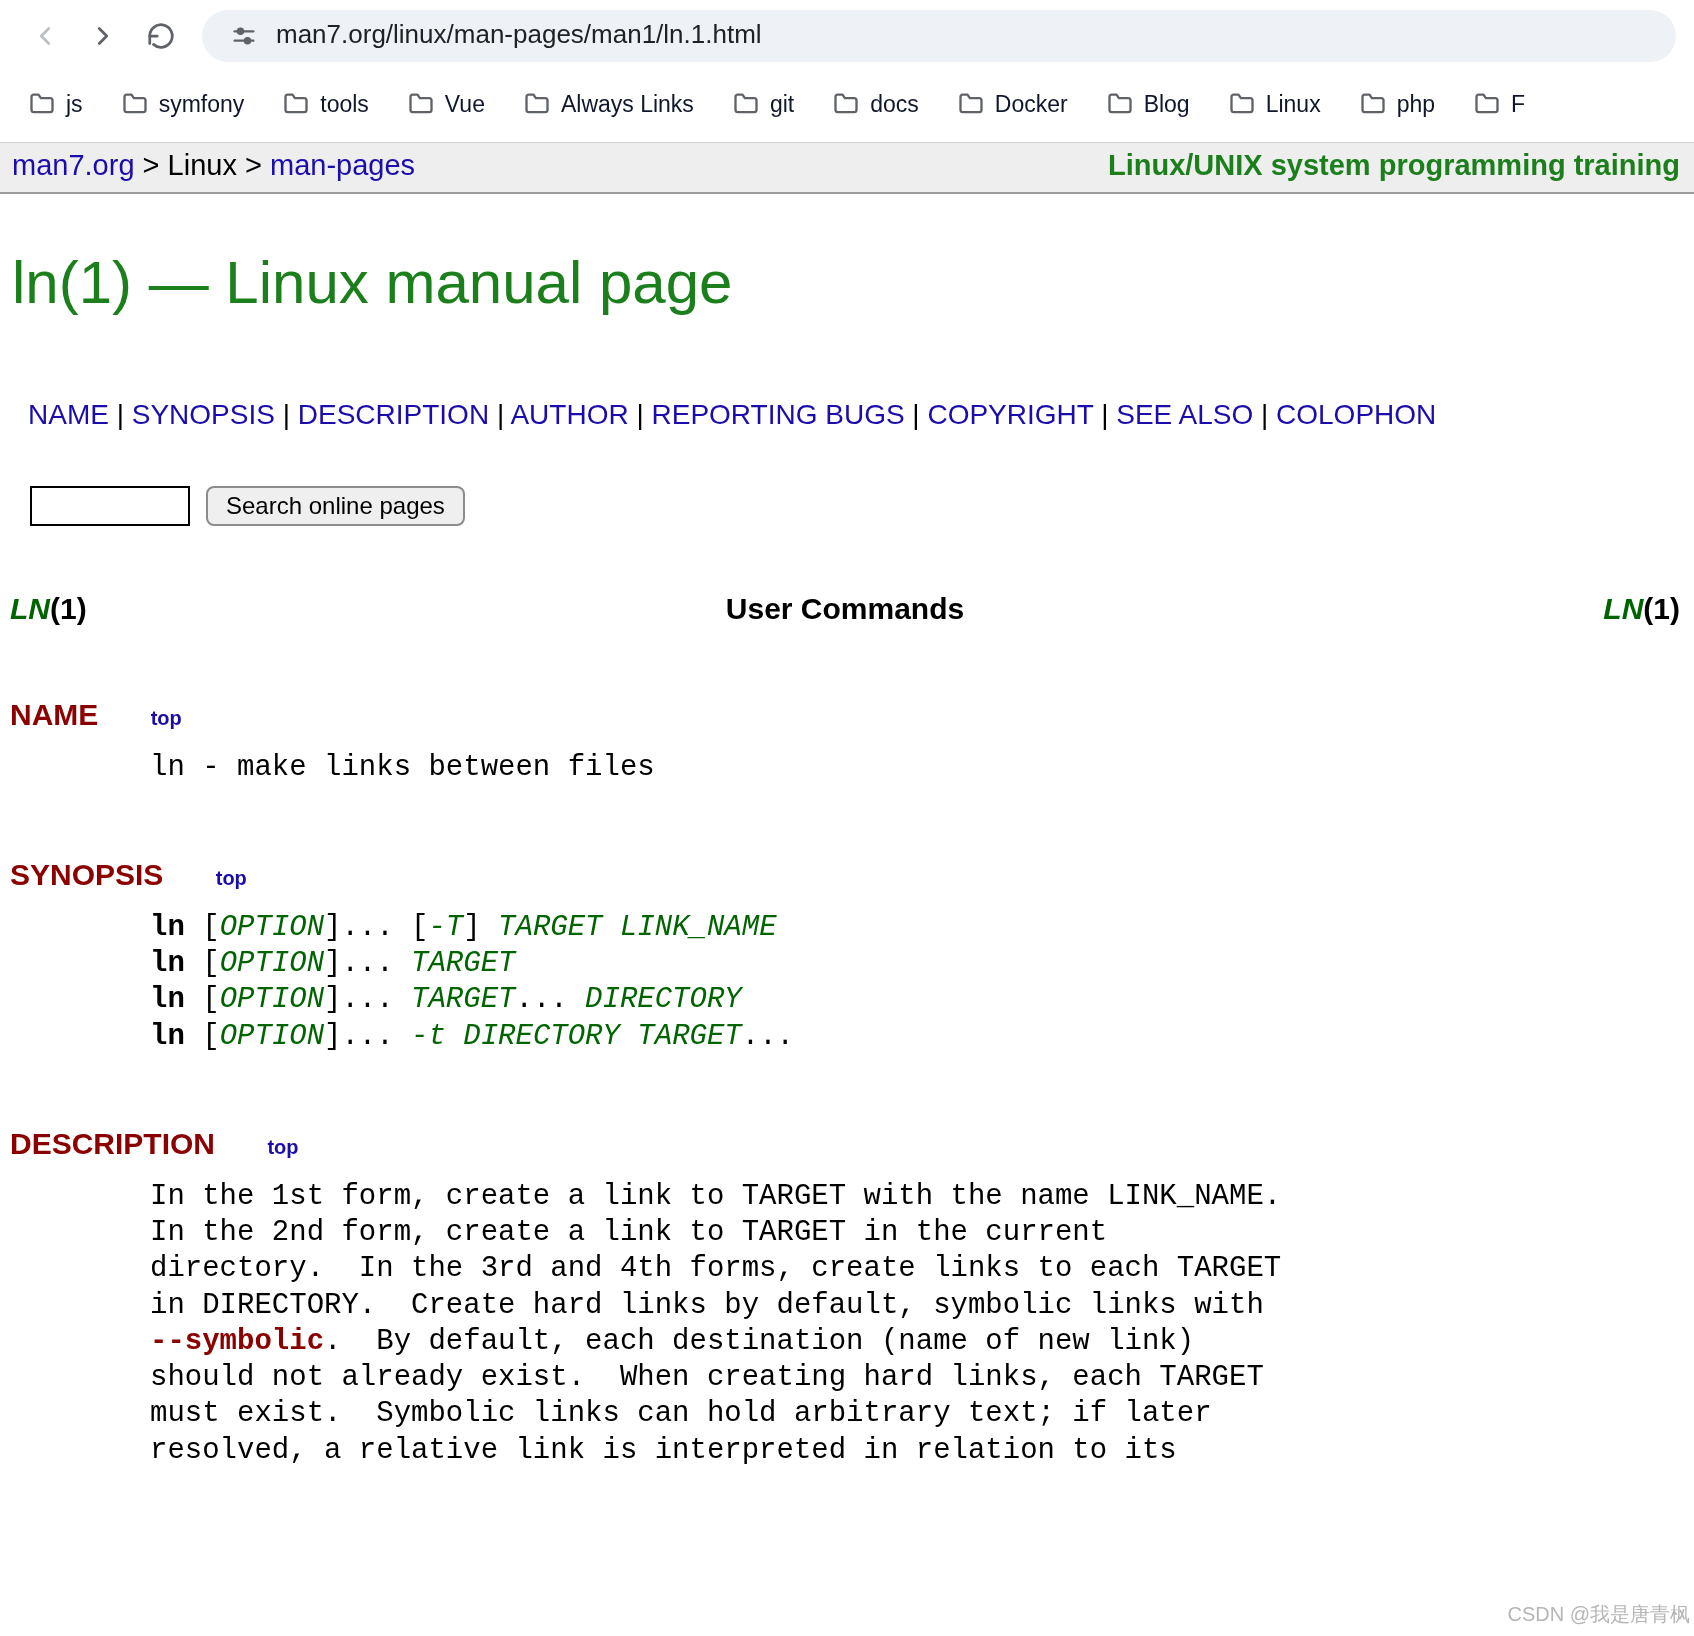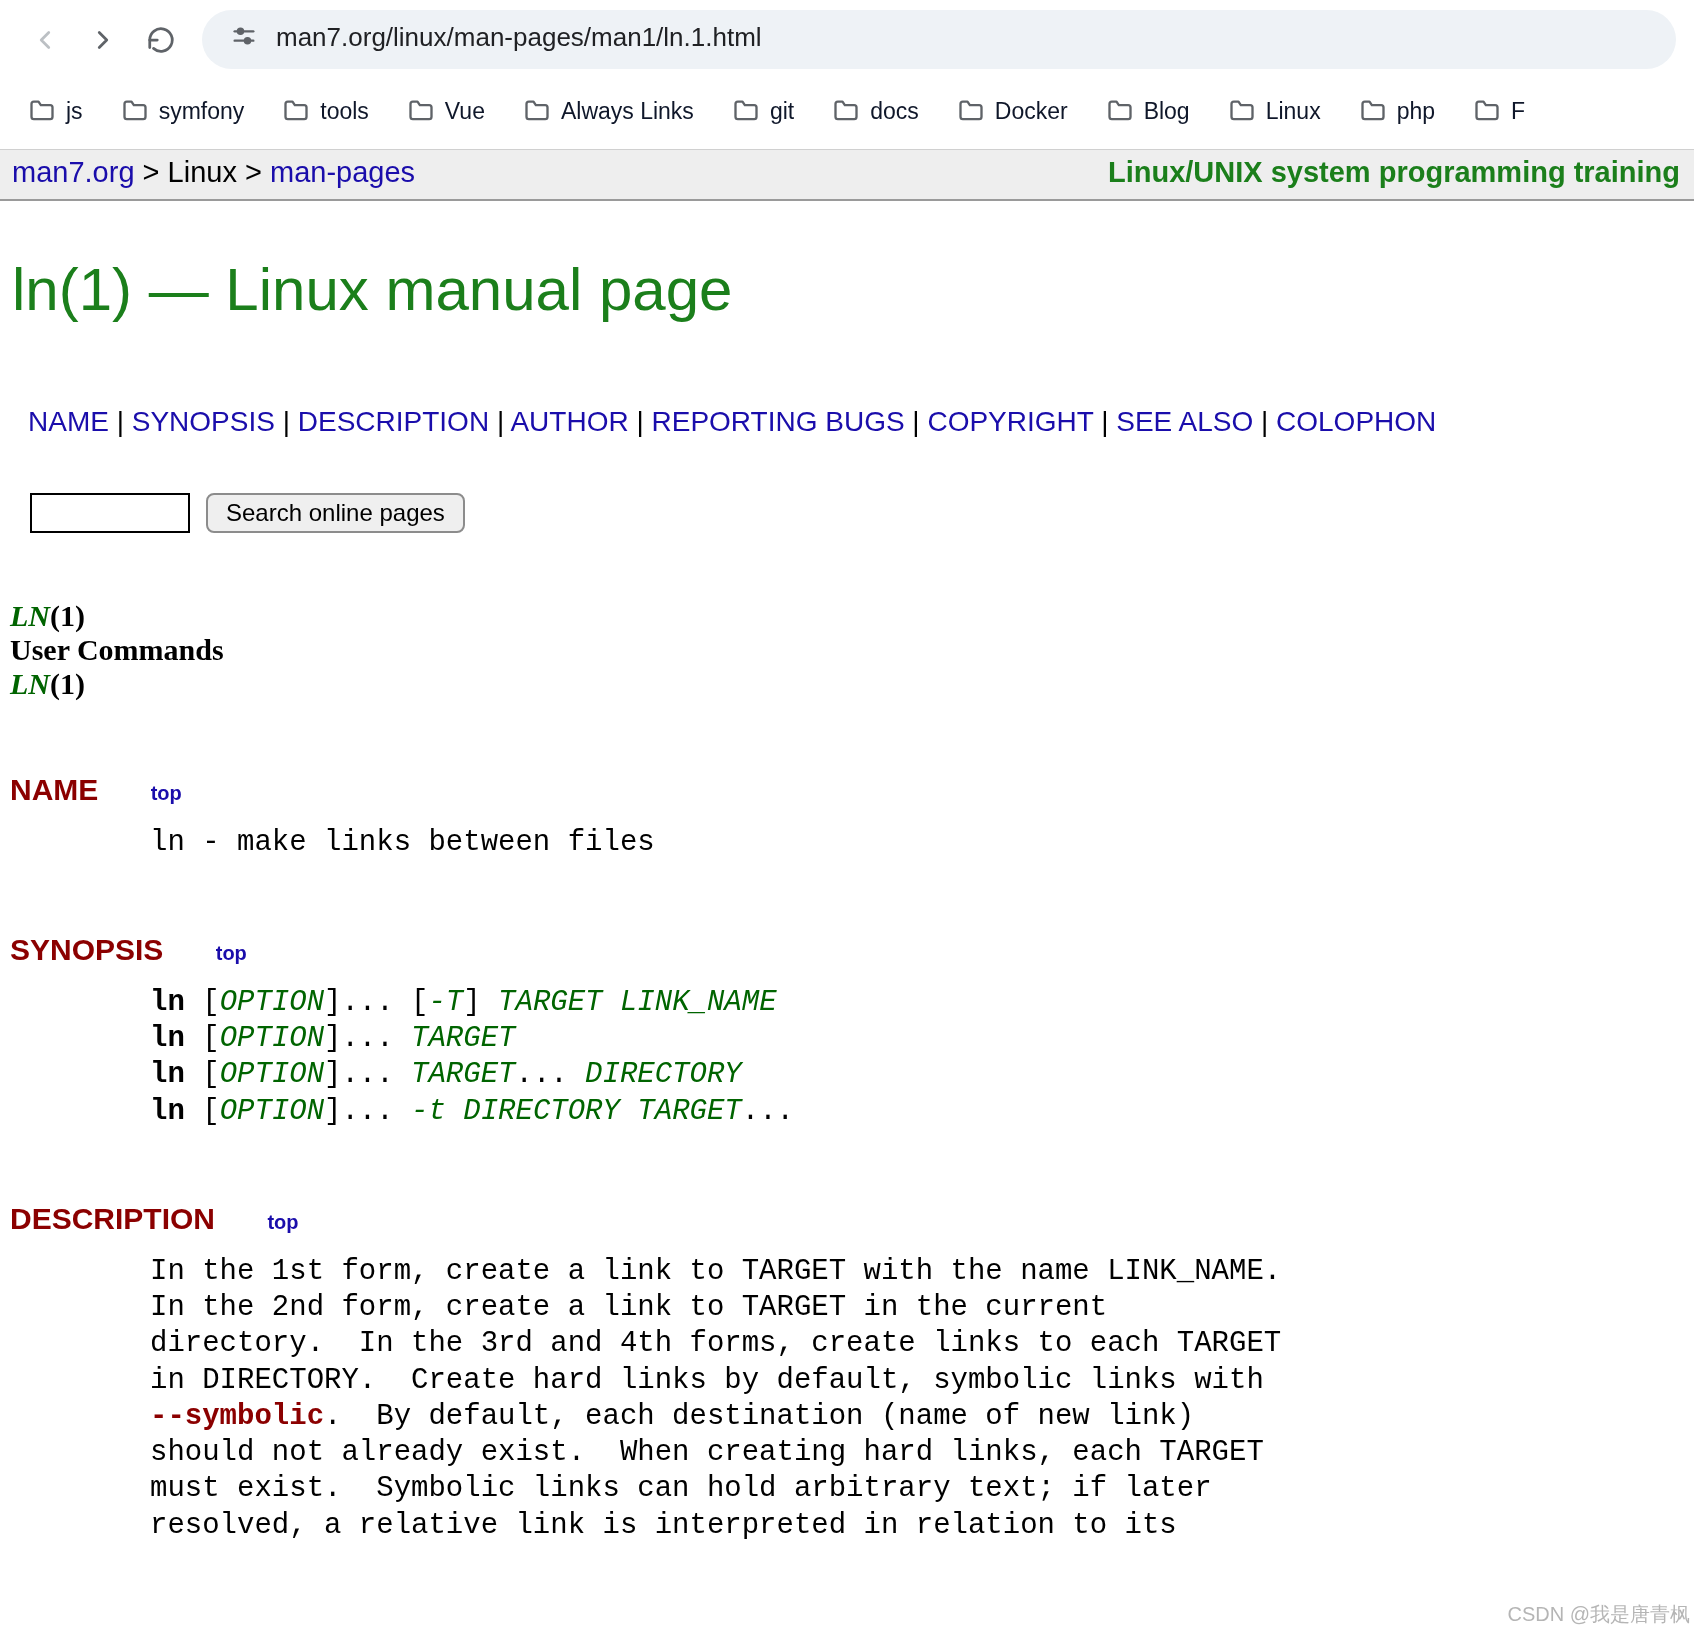--- a/index.html
+++ b/index.html
@@ -24,28 +24,28 @@
     display: inline-flex; align-items: center; justify-content: center;
     color: #5f6368;
     cursor: pointer;
   }
   .nav-icon.disabled { color: #bcc0c4; }
   .nav-icon svg { width: 30px; height: 30px; }
 
   .addrbar {
     flex: 1;
     display: flex;
-    align-items: flex-start;
+    align-items: flex-end;
     gap: 18px;
     background: #eef2f6;
     border-radius: 36px;
     padding: 12px 28px;
     font-size: 26px;
     color: #202124;
-    height: 59px;
+    height: 52px;
   }
   .site-toggle {
     display:inline-flex; align-items:center; justify-content:center;
     width:28px; height:28px; color:#5f6368;
   }
   .addrbar span.url { white-space: nowrap; }
 
   
   .bookmarks-bar {
     display: flex;
@@ -126,24 +126,23 @@
     font-family: "Menlo", "Consolas", "Courier New", monospace;
     font-size: 29px;
     line-height: 1.25;
     white-space: pre;
     padding: 0;
     margin: 0;
   }
   .man-header {
     display:flex; justify-content:space-between;
     padding: 66px 14px 0 10px;
-    font-family: Liberation Serif, serif;
+    font-family: Liberation Sans, sans-serif;
     font-size: 30px;
     font-weight:700;
-    flex-direction:column;
   }
   .man-header .ln { }
   .man-header .ln em { font-style: italic; color:#006400; }
   .man-header .center { font-weight:700; }
 
   h2.sect {
     color:#8b0000;
     font-size: 30px;
     font-weight:700;
     padding: 72px 0 0 10px;

